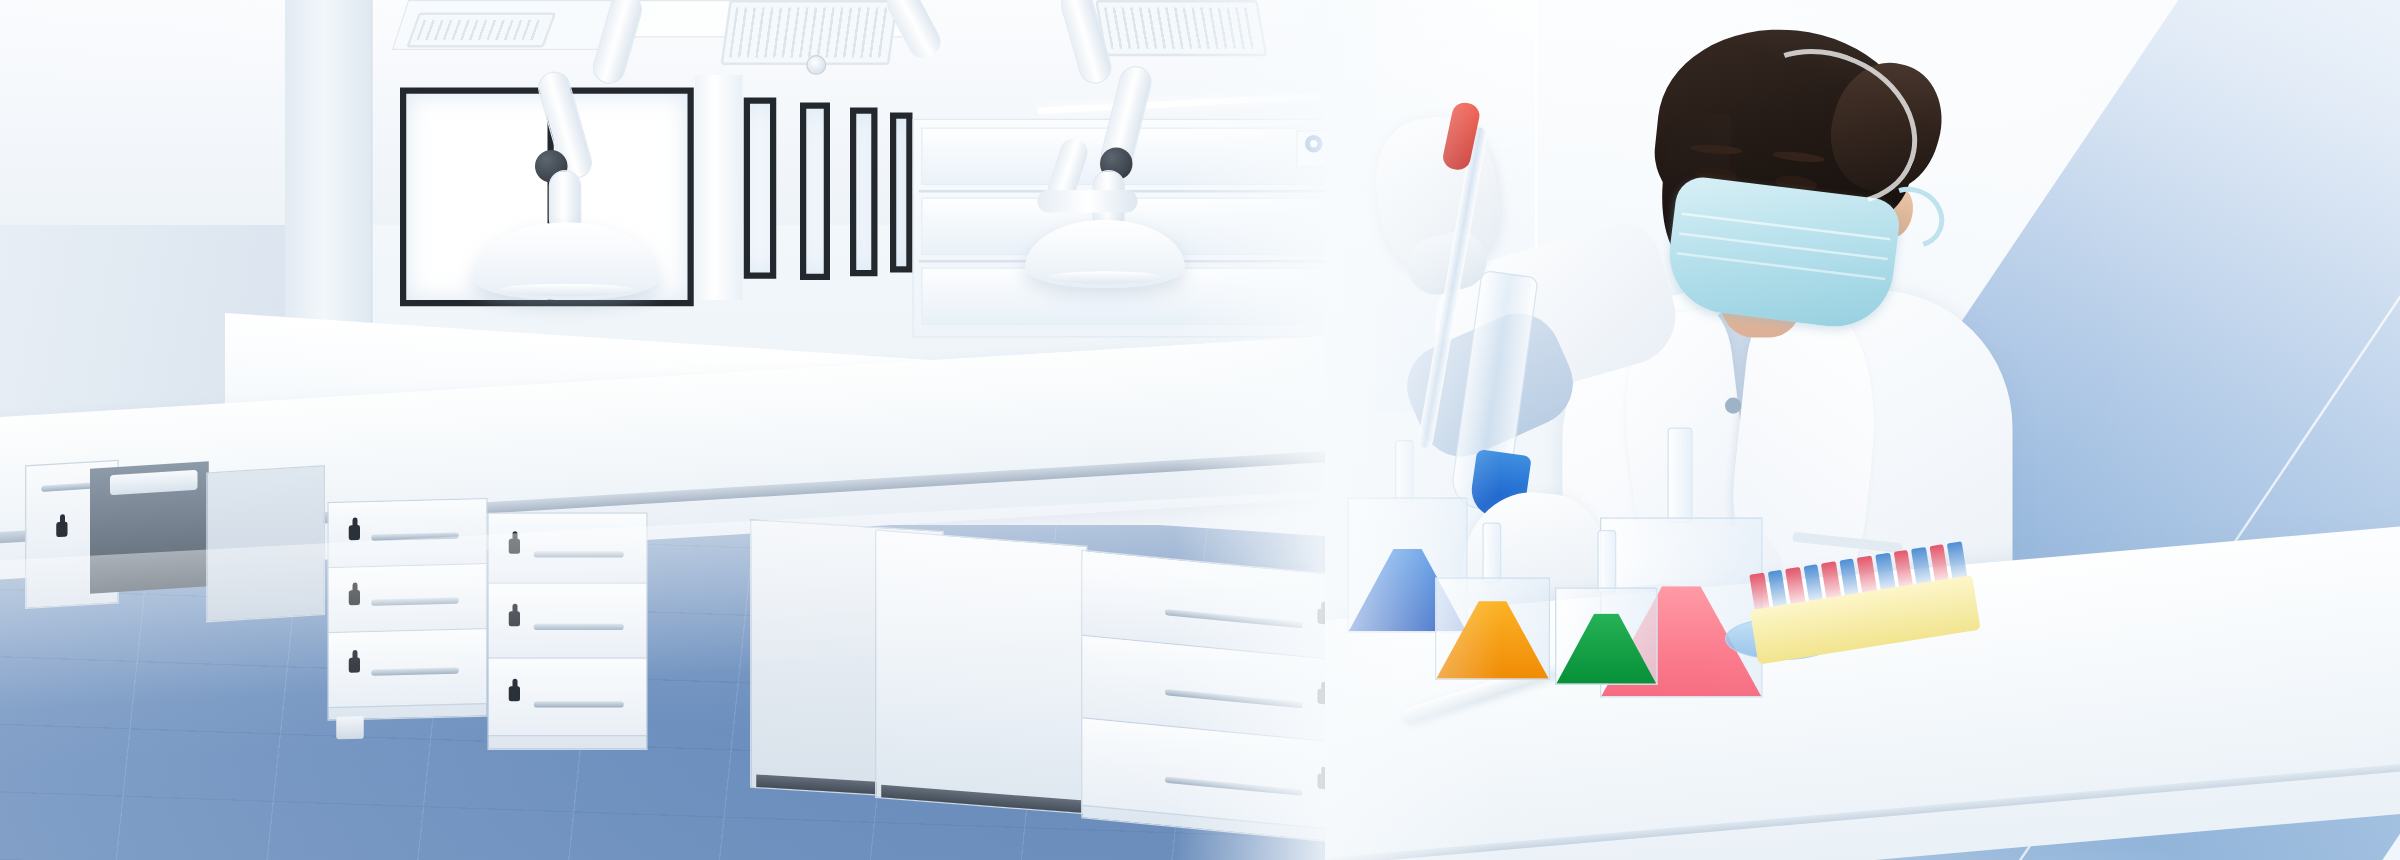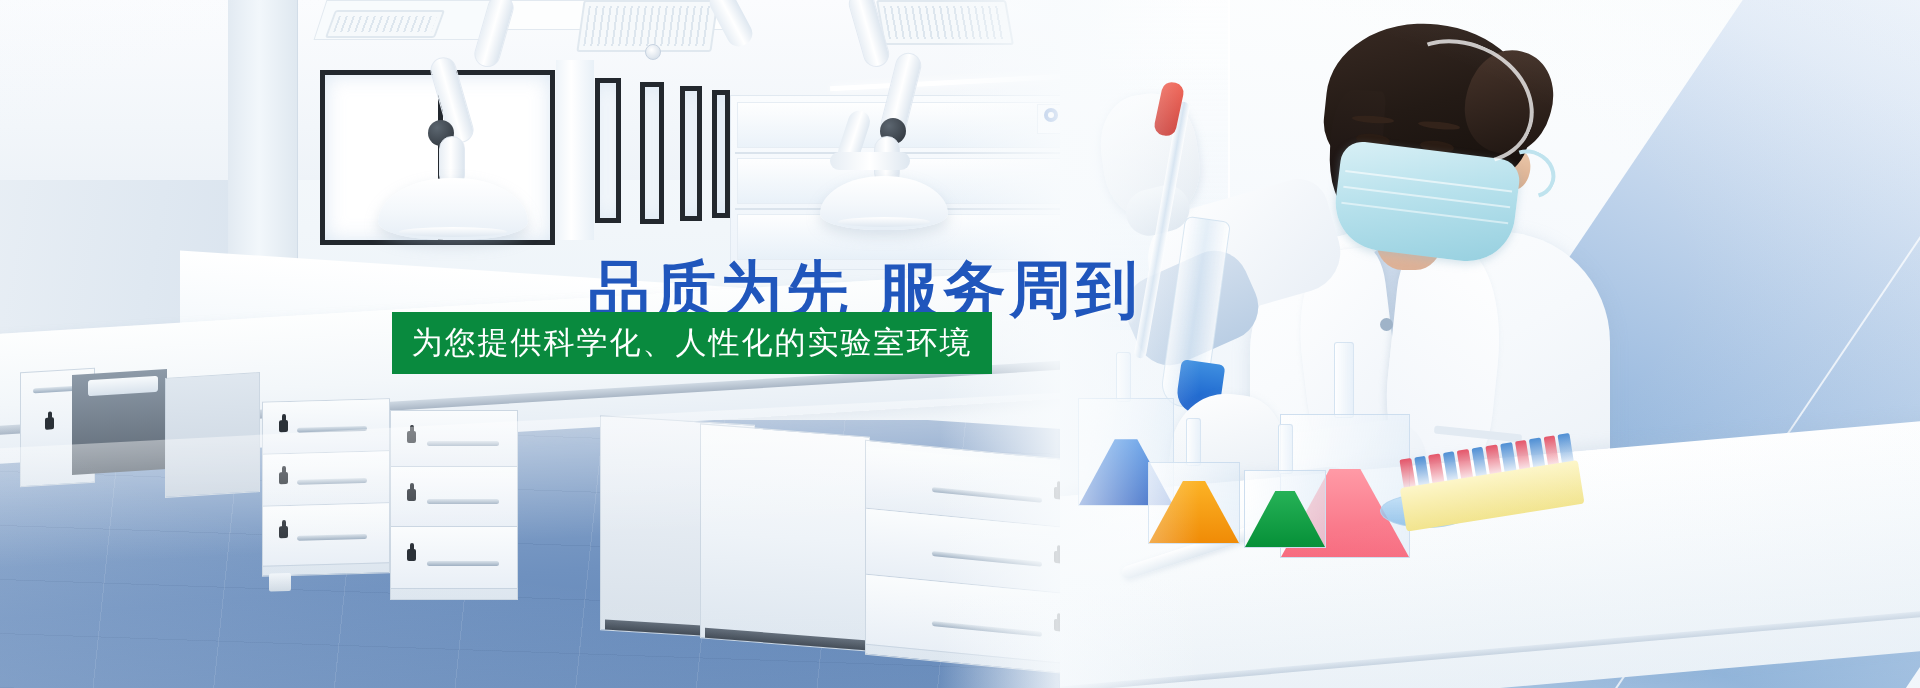--- a/index.html
+++ b/index.html
@@ -875,20 +875,16 @@
         <div class="rt" style="background: linear-gradient(rgb(79, 143, 212), rgba(255, 255, 255, 0.6));"></div>
       </div>
     <div class="rack-base"></div>
   </div>
 
   <div class="seam"></div>
   <div class="vignette"></div>
 
   <div class="text-block">
 
-    <div class="headline">品质为先 服务周到</div>
-
-    <div class="green-bar">
-      <span class="sub">为您提供科学化、人性化的实验室环境</span>
-    </div>
+
   </div>
 
 </div>
 
 </body></html>

